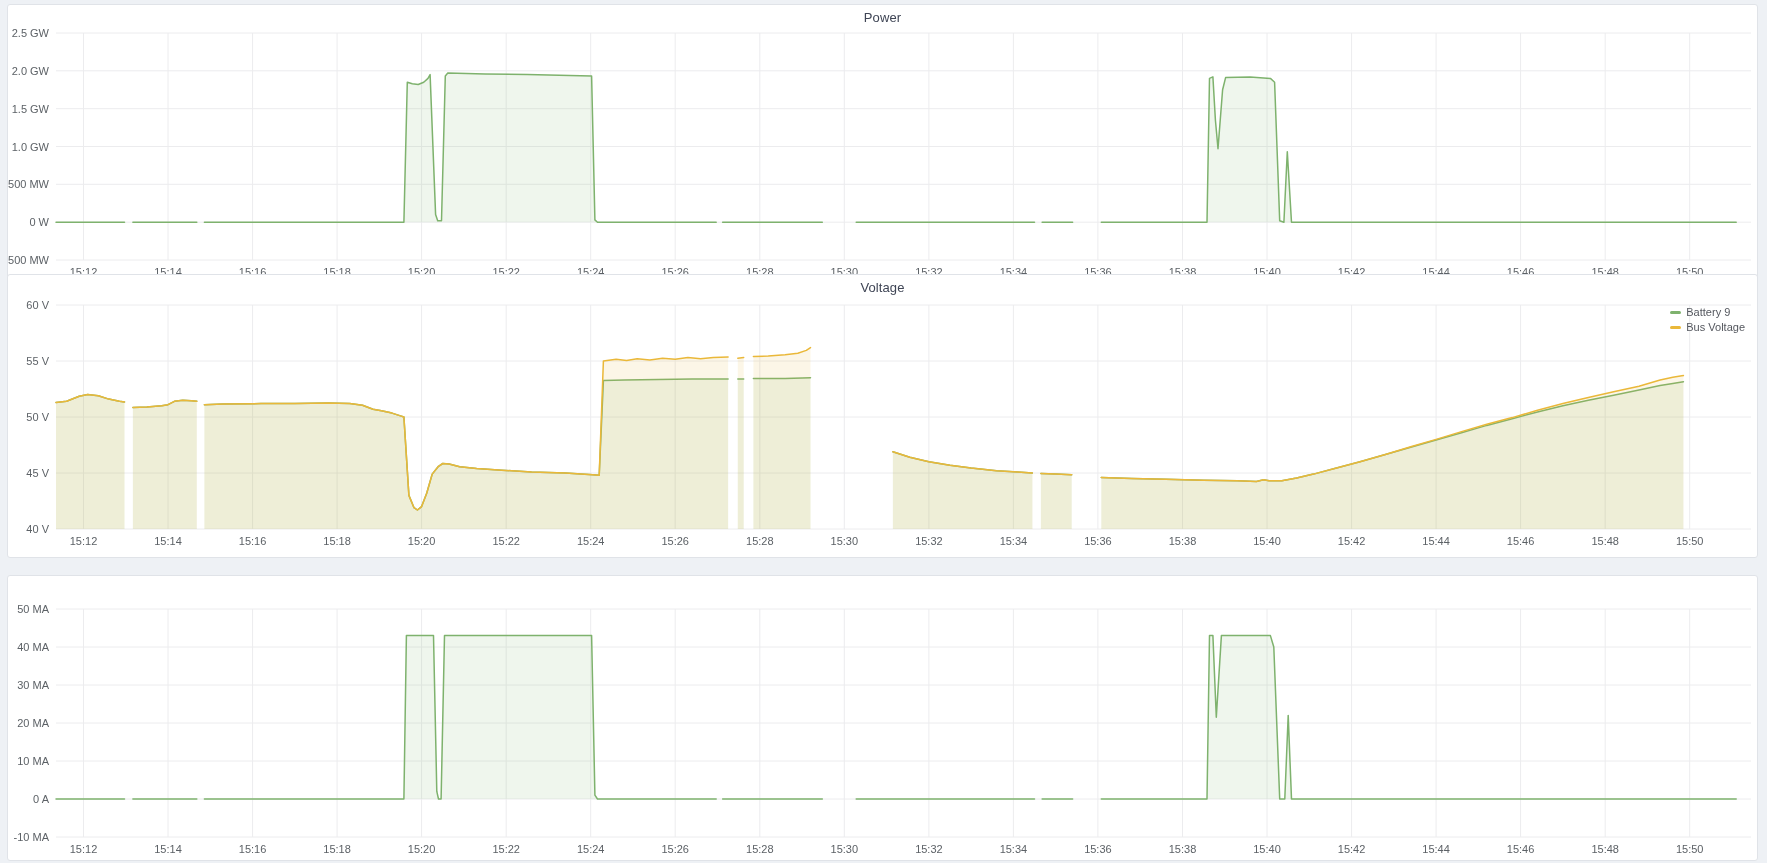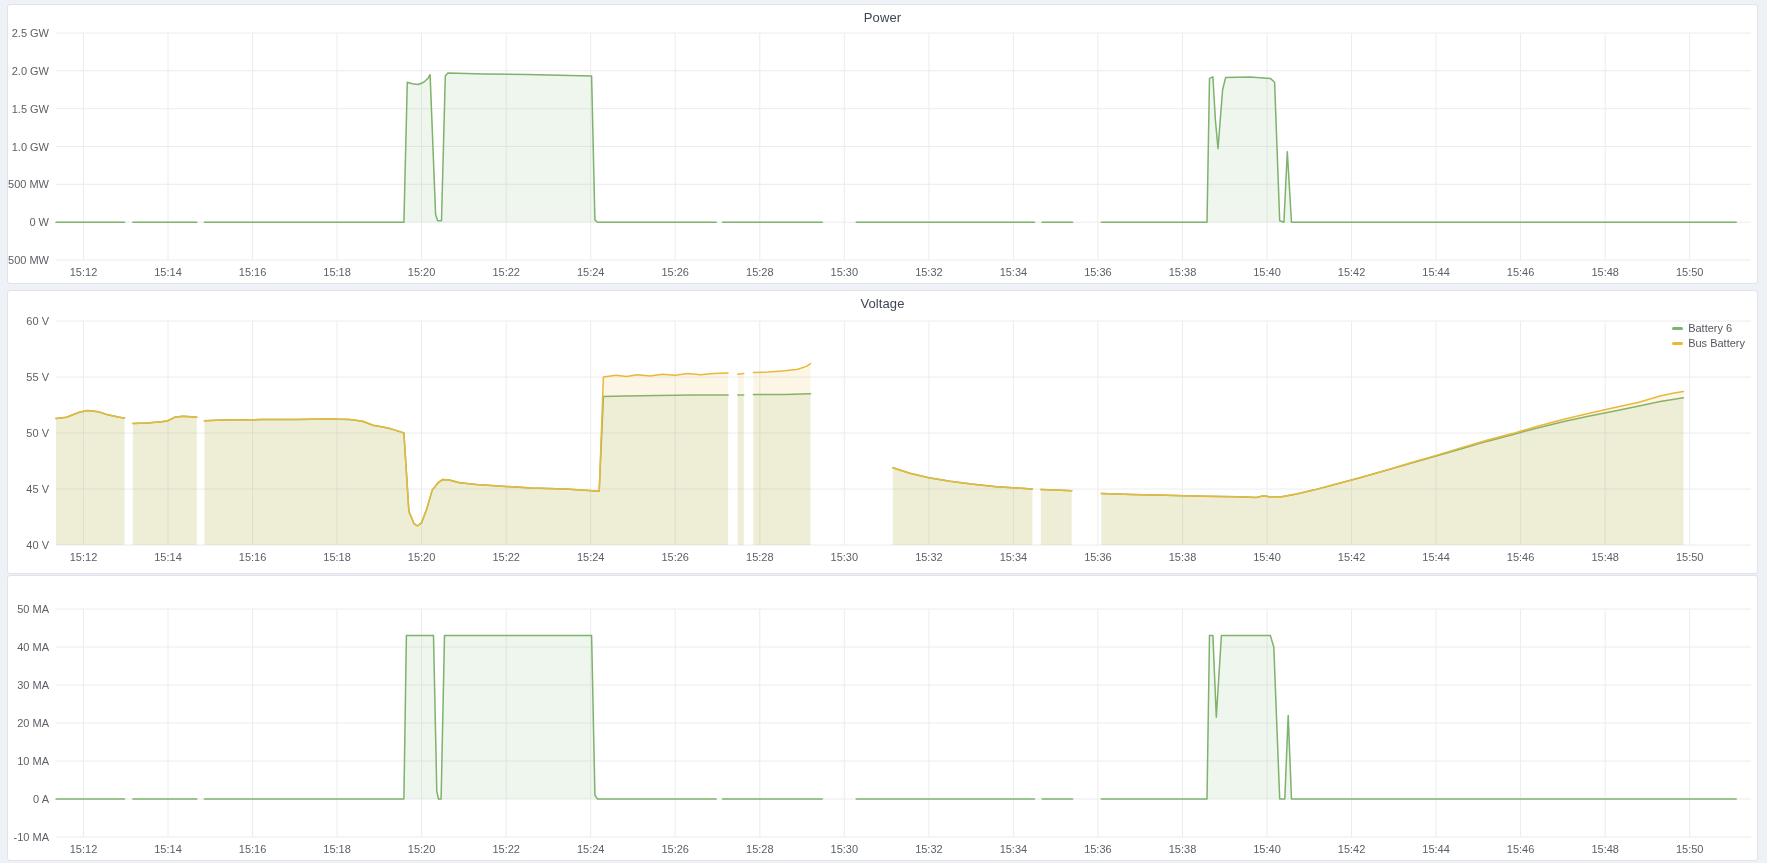--- a/index.html
+++ b/index.html
@@ -8,21 +8,21 @@
     background:var(--page_bg,#eef1f5);
     font-family:"Liberation Sans", sans-serif;
   }
   .panel{
     position:absolute;left:7px;width:1751px;box-sizing:border-box;
     background:var(--panel_bg,#fff);
     border:1px solid var(--panel_border,#e0e3e8);
     border-radius:3px;
   }
   #panel-0{top:4px;height:280px;}
-  #panel-1{top:290px;height:284px;padding-left:20px;}
+  #panel-1{top:274px;height:284px;padding-left:20px;}
   #panel-2{top:575px;height:286px;}
   .panel-title{
     position:absolute;top:5px;left:0;width:100%;text-align:center;
     font-size:13px;font-weight:500;color:var(--title_text,#3f4555);
     letter-spacing:.1px;cursor:pointer;z-index:2;
   }
   svg.chart{position:absolute;left:0;top:0;display:block;cursor:crosshair;}
   svg.chart text{font-family:"Liberation Sans", sans-serif;font-size:11px;fill:var(--axis_text,#5c6166);}
   .legend{
     position:absolute;top:30px;right:12px;z-index:3;line-height:15px;
@@ -190,25 +190,25 @@
       <path d="M884.9 176.7L901.8 182.3L920.9 186.8L942.0 190.2L963.1 193.0L988.5 195.8L1009.6 196.9L1024.4 198.0L1024.4 254.0L884.9 254.0Z" fill="#EAB839" fill-opacity="0.12" stroke="none"></path>
       <path d="M884.9 176.7L901.8 182.3L920.9 186.8L942.0 190.2L963.1 193.0L988.5 195.8L1009.6 196.9L1024.4 198.0" fill="none" stroke="#EAB839" stroke-width="1.5" stroke-linejoin="round" stroke-linecap="round"></path>
       <path d="M1032.9 198.6L1047.7 199.1L1063.7 199.7L1063.7 254.0L1032.9 254.0Z" fill="#EAB839" fill-opacity="0.12" stroke="none"></path>
       <path d="M1032.9 198.6L1047.7 199.1L1063.7 199.7" fill="none" stroke="#EAB839" stroke-width="1.5" stroke-linejoin="round" stroke-linecap="round"></path>
       <path d="M1093.3 202.5L1123.8 203.6L1157.6 204.2L1195.6 205.3L1229.4 205.8L1248.4 206.4L1255.6 204.7L1261.1 205.8L1273.8 205.8L1288.6 203.0L1305.5 199.1L1326.6 193.5L1352.0 186.8L1377.4 179.5L1402.7 171.7L1428.1 164.4L1453.5 156.6L1478.8 149.3L1504.2 142.6L1529.5 135.3L1554.9 128.6L1580.3 122.4L1605.6 116.8L1631.0 111.2L1652.1 105.0L1664.8 102.2L1675.4 100.6L1675.4 254.0L1093.3 254.0Z" fill="#EAB839" fill-opacity="0.12" stroke="none"></path>
       <path d="M1093.3 202.5L1123.8 203.6L1157.6 204.2L1195.6 205.3L1229.4 205.8L1248.4 206.4L1255.6 204.7L1261.1 205.8L1273.8 205.8L1288.6 203.0L1305.5 199.1L1326.6 193.5L1352.0 186.8L1377.4 179.5L1402.7 171.7L1428.1 164.4L1453.5 156.6L1478.8 149.3L1504.2 142.6L1529.5 135.3L1554.9 128.6L1580.3 122.4L1605.6 116.8L1631.0 111.2L1652.1 105.0L1664.8 102.2L1675.4 100.6" fill="none" stroke="#EAB839" stroke-width="1.5" stroke-linejoin="round" stroke-linecap="round"></path>
     </svg>
   <div class="legend">
     <div class="legend-item">
       <span class="legend-swatch" style="background: rgb(126, 178, 109);"></span>
-      <span class="legend-label">Battery 6</span>
+      <span class="legend-label">Battery 9</span>
     </div>
     <div class="legend-item">
       <span class="legend-swatch" style="background: rgb(234, 184, 57);"></span>
-      <span class="legend-label">Bus Battery</span>
+      <span class="legend-label">Bus Voltage</span>
     </div>
   </div>
 </section>
 
 <section class="panel" id="panel-2">
   <svg class="chart" width="1749" height="284" viewBox="0 0 1749 284">
       <line x1="48" x2="1743" y1="33.0" y2="33.0" stroke="#ececee" stroke-width="1"></line>
       <text x="41" y="37" text-anchor="end">50 MA</text>
       <line x1="48" x2="1743" y1="71.0" y2="71.0" stroke="#ececee" stroke-width="1"></line>
       <text x="41" y="75" text-anchor="end">40 MA</text>

